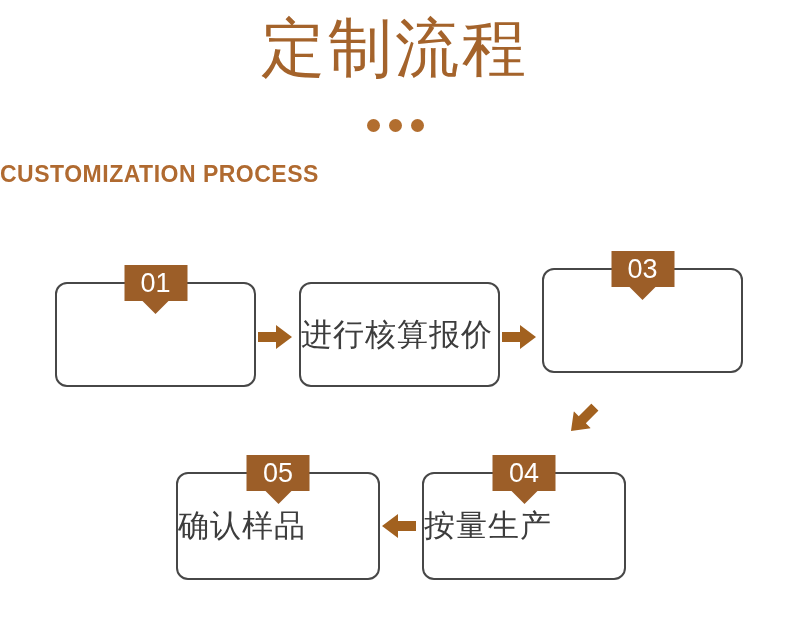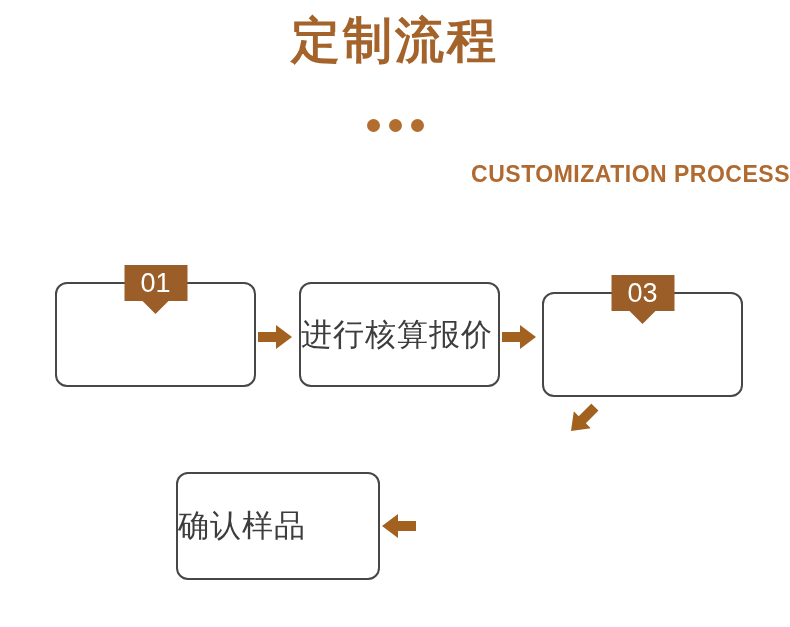--- a/index.html
+++ b/index.html
@@ -18,23 +18,23 @@
   }
 
   
   .title {
     position: absolute;
     top: 16px;
     left: 0;
     width: 100%;
     margin: 0;
     text-align: center;
-    font-size: 49px;
+    font-size: 64px;
     line-height: 1;
-    font-weight: 700;
+    font-weight: 400;
     letter-spacing: 3px;
     color: var(--title, #a4632b);
   }
   .dots {
     position: absolute;
     top: 119px;
     left: 0;
     width: 100%;
     display: flex;
     justify-content: center;
@@ -44,42 +44,42 @@
     width: 13px;
     height: 13px;
     border-radius: 50%;
     background: var(--dot, #b26e2f);
   }
   .subtitle {
     position: absolute;
     top: 161px;
     left: 0;
     width: 100%;
-    text-align: right;
+    text-align: left;
     font-size: 23px;
     font-weight: 700;
     letter-spacing: 0.5px;
     color: var(--subtitle, #b06a30);
   }
 
   
   .flow { position: absolute; inset: 0; }
 
   .step {
     position: absolute;
     background: #ffffff;
     border: 2px solid var(--box_border, #474747);
     border-radius: 12px;
     display: flex;
     align-items: center;
     justify-content: flex-start;
   }
   .step-1 { left: 55px;  top: 282px; width: 197px; height: 101px; }
   .step-2 { left: 299px; top: 282px; width: 197px; height: 101px; }
-  .step-3 { left: 542px; top: 292px; width: 197px; height: 101px; }
+  .step-3 { left: 542px; top: 268px; width: 197px; height: 101px; }
   .step-4 { left: 422px; top: 472px; width: 200px; height: 104px; }
   .step-5 { left: 176px; top: 472px; width: 200px; height: 104px; }
 
   .step-label {
     font-size: 31px;
     color: var(--box_text, #3d3d3d);
     letter-spacing: 1px;
     white-space: nowrap;
   }
 
@@ -171,25 +171,36 @@
         <span class="badge-pointer"></span>
       </div>
     </div>
 
     <div class="arrow arrow-3">
       <svg viewBox="0 0 34 24" xmlns="http://www.w3.org/2000/svg" aria-hidden="true">
         <polygon points="0,7 18,7 18,0 34,12 18,24 18,17 0,17" fill="currentColor"></polygon>
       </svg>
     </div>
 
+    <div class="step step-4">
+      <div class="badge">
+        <span class="badge-number">04</span>
+        <span class="badge-pointer"></span>
+      </div>
+      <div class="step-label">按量生产</div>
+    </div>
 
     <div class="arrow arrow-4">
       <svg viewBox="0 0 34 24" xmlns="http://www.w3.org/2000/svg" aria-hidden="true">
         <polygon points="0,7 18,7 18,0 34,12 18,24 18,17 0,17" fill="currentColor"></polygon>
       </svg>
     </div>
 
     <div class="step step-5">
+      <div class="badge">
+        <span class="badge-number">05</span>
+        <span class="badge-pointer"></span>
+      </div>
       <div class="step-label">确认样品</div>
     </div>
 
   </div>
 </div>
 
 </body></html>

